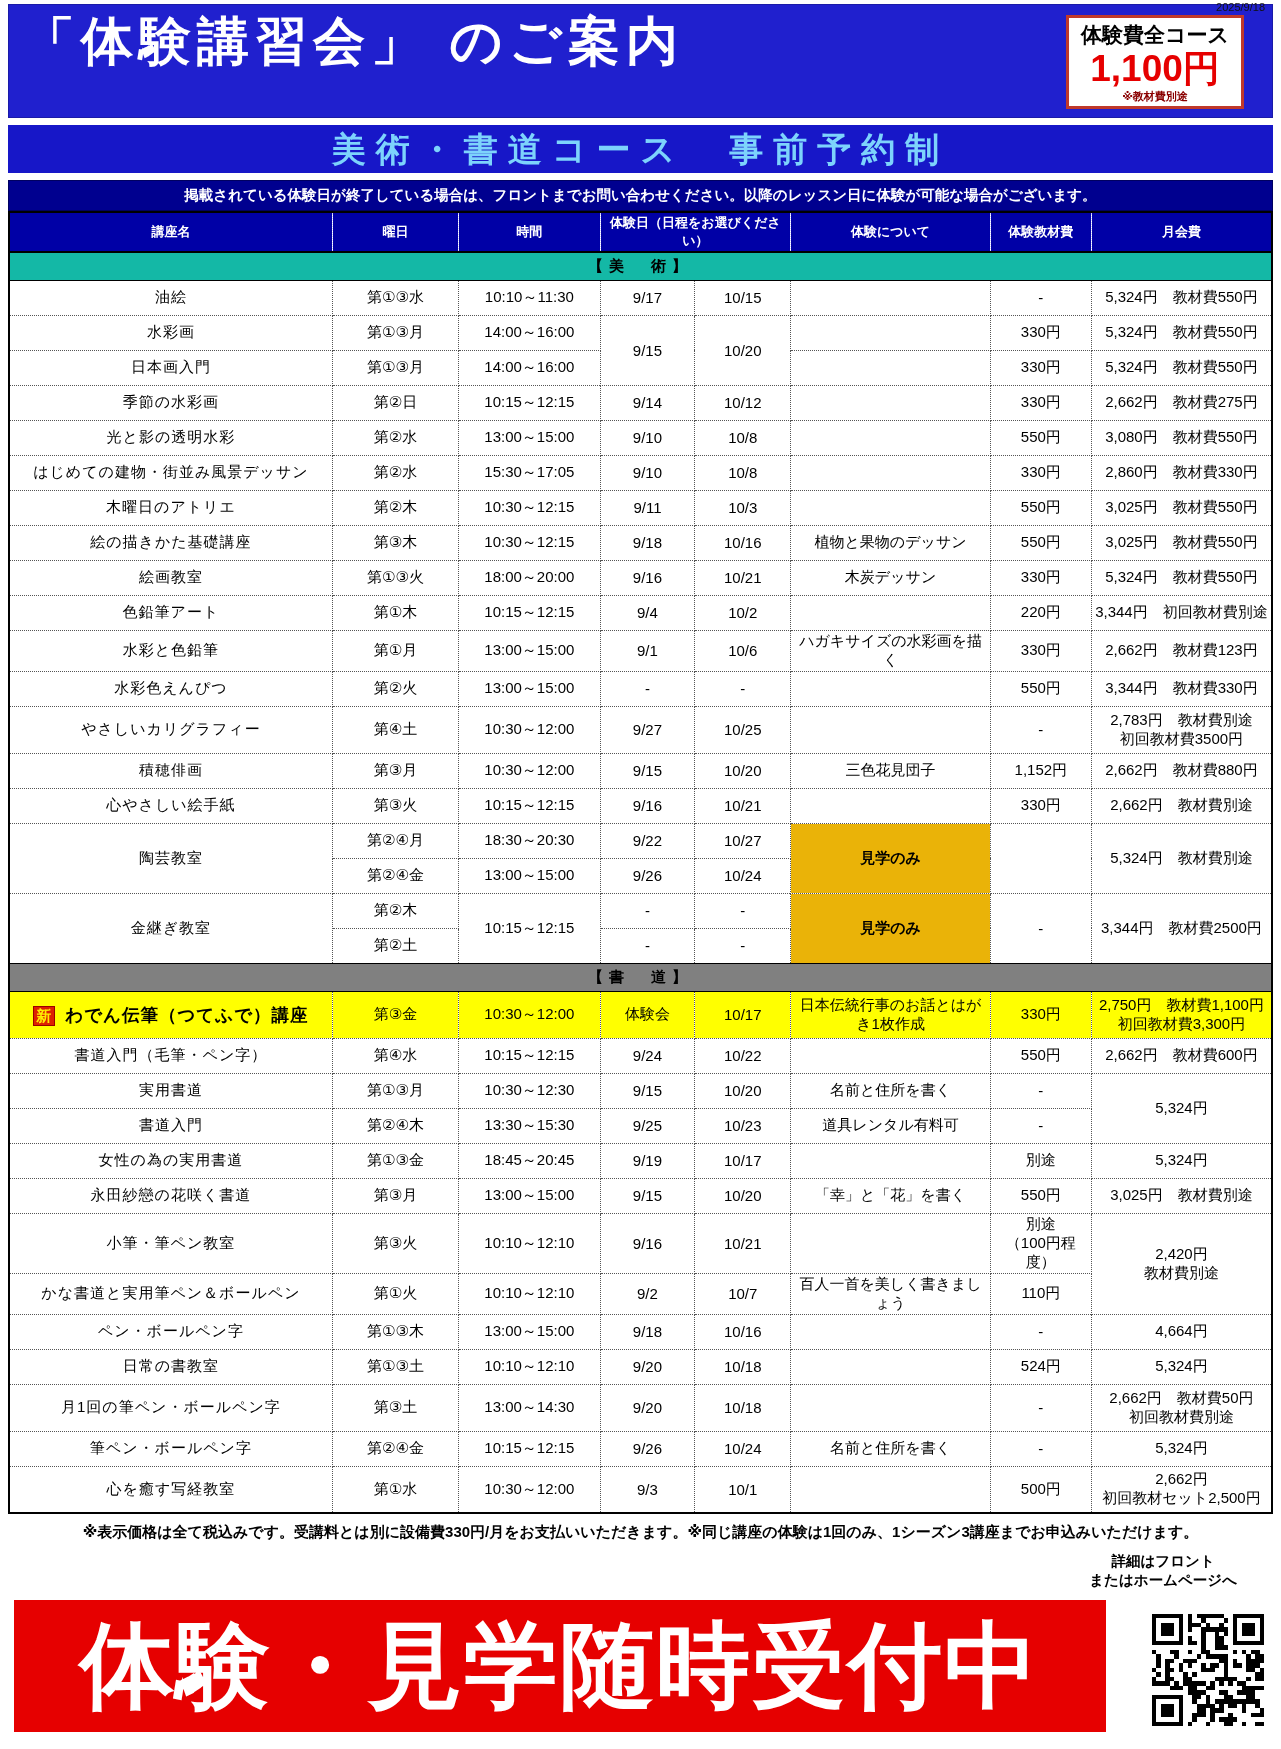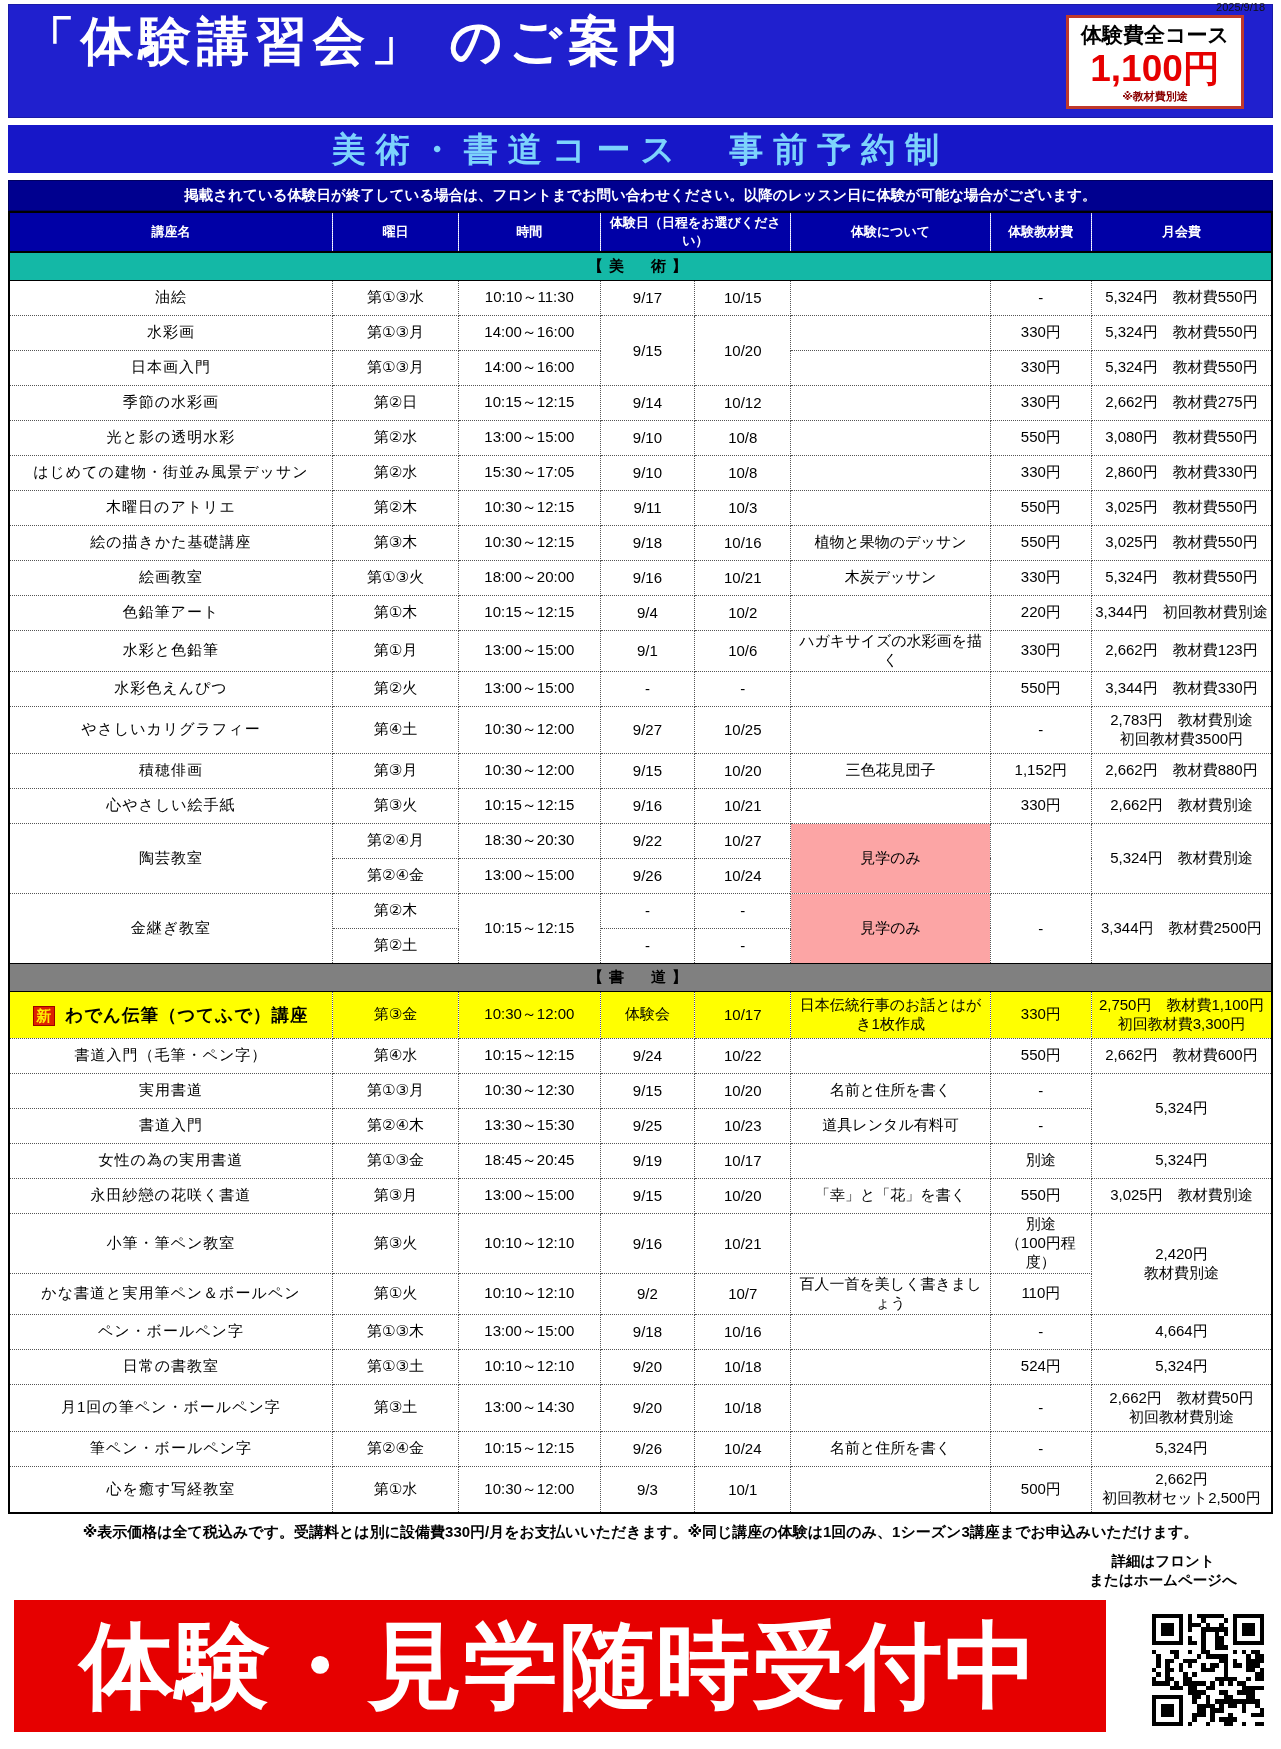--- a/index.html
+++ b/index.html
@@ -56,21 +56,21 @@
     color:#fff; font-weight:bold; font-size:19px; letter-spacing:6px; height:28px;
     border:1px solid #000 !important; border-left:none; border-right:none;
   }
   td.section-band.blue { background:#14b8a6; }
   td.section-band.gray { background:#808080; }
   td.name { font-size:16.5px; letter-spacing:1px; }
   td.monthly { font-size:13.5px; }
   td.about { font-size:13px; }
   td.fee { font-size:14px; }
   td.small { font-size:11.5px; }
-  td.green { background:#fca5a5; }
+  td.green { background:#eab308;font-weight:bold; }
   tr.yellow td { background:#ffff00; }
   tr.yellow td.name { font-weight:bold; font-size:17.5px; }
   .badge {
     display:inline-block; background:#dd2200; color:#ffee00; border:1px solid #990000;
     font-weight:bold; font-size:15px; line-height:18px; padding:0 2px; margin-right:10px;
   }
 
   
   .footnote { text-align:center; font-size:15px; font-weight:bold; color:#000; padding:9px 0 4px 0; }
 

